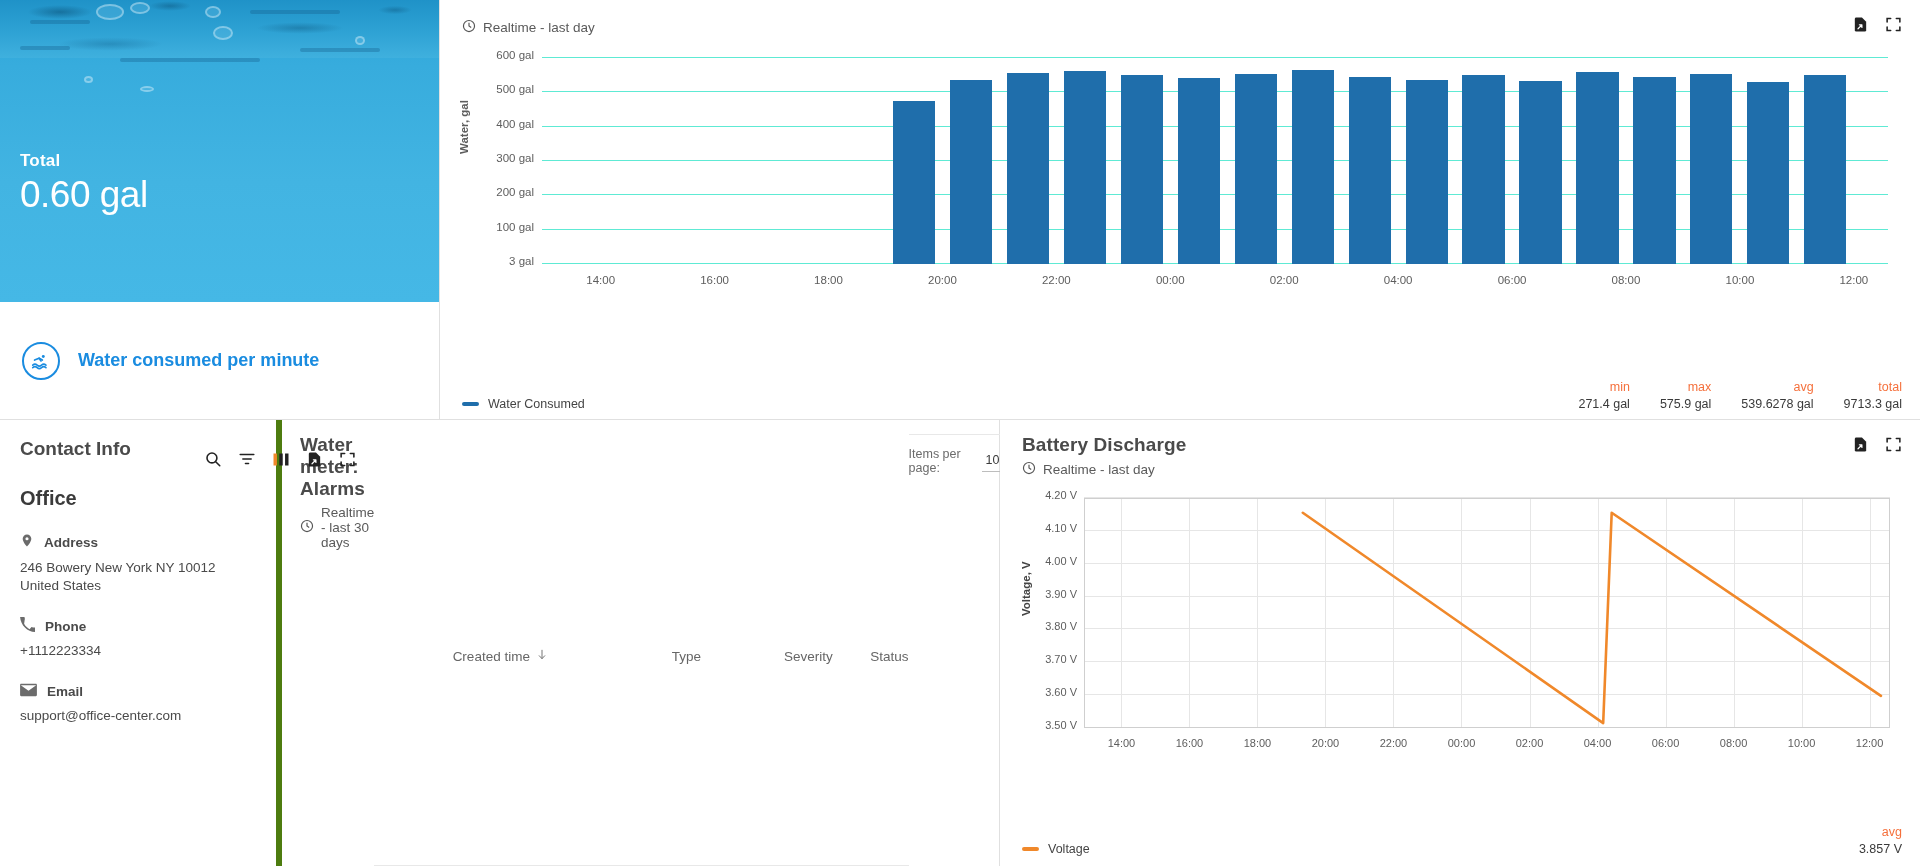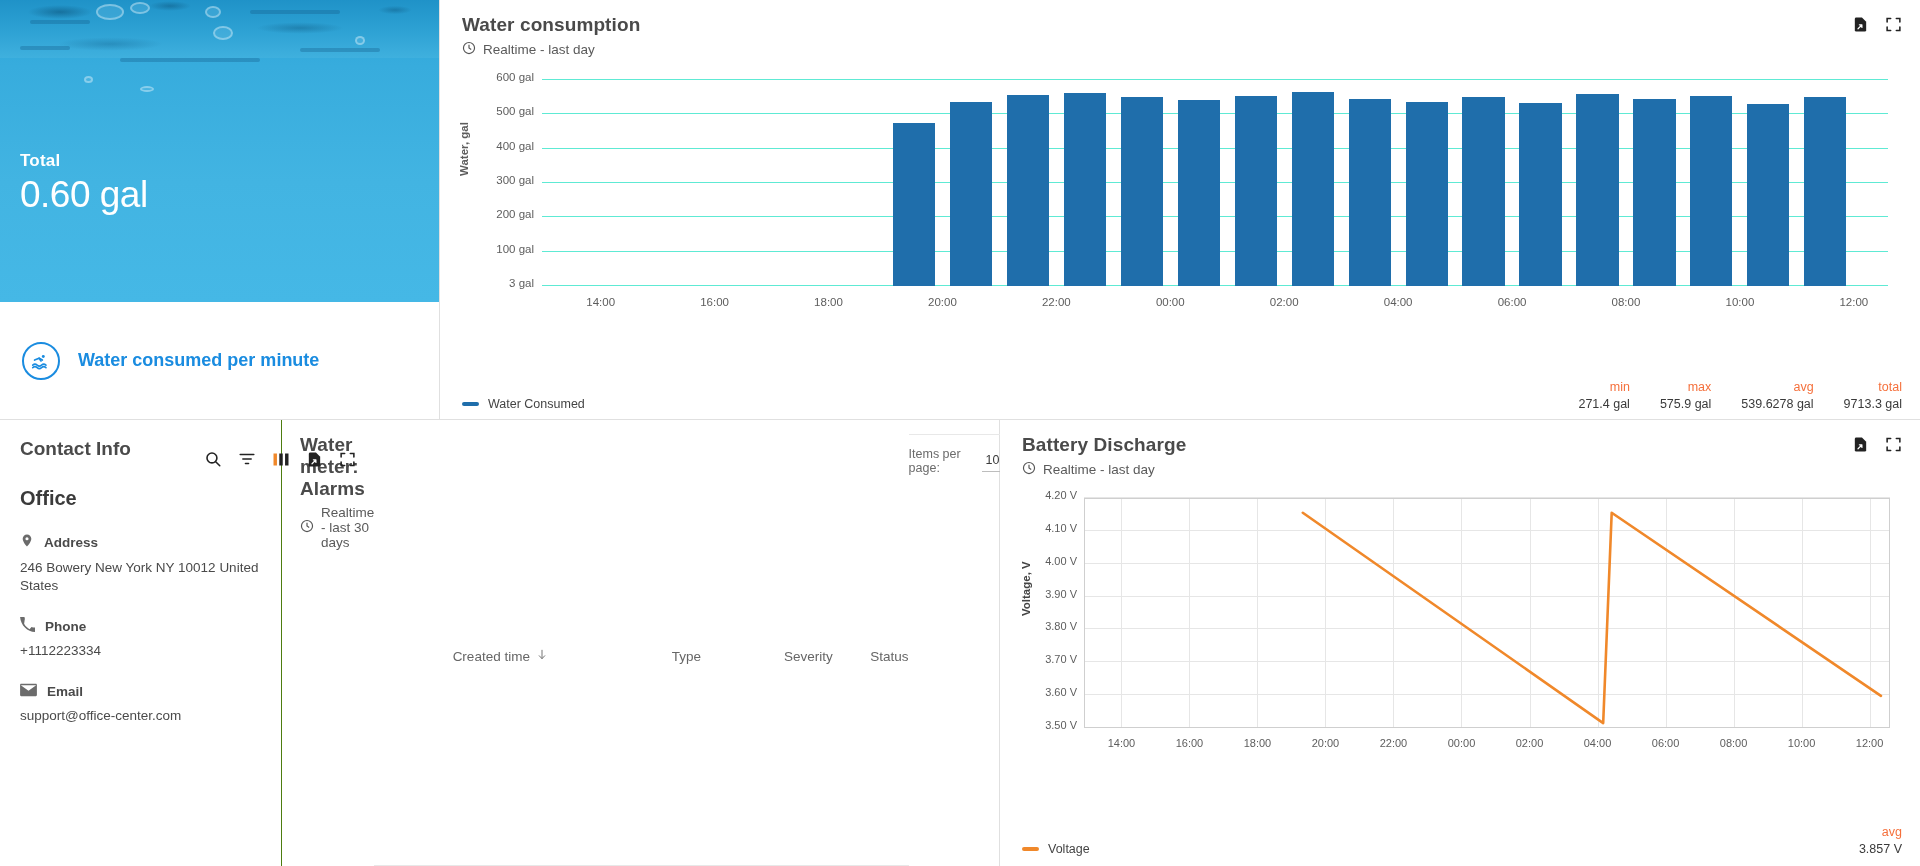--- a/index.html
+++ b/index.html
@@ -77,21 +77,21 @@
   .legend-row { position:absolute; left:22px; right:18px; bottom:8px; display:flex; align-items:flex-end; }
   .lg-left { display:flex; align-items:center; gap:9px; font-size:12.5px; color:#444; }
   .lg-dash { width:17px; height:3.5px; background:#1f6eab; border-radius:2px;}
   .stats { margin-left:auto; display:flex; gap:30px; }
   .stat { text-align:right; }
   .stat-k { color:#f5703c; font-size:12.5px; }
   .stat-v { color:#3a3a3a; font-size:12.5px; margin-top:3px; }
 
   
   .row-bot { display:flex; height:446px; width:1920px; }
-  .contact-card { width:282px; background:#fff; border-right:1px solid #4d7c0f; padding:18px 20px; }
+  .contact-card { width:282px; background:#fff; border-right:6px solid #4d7c0f; padding:18px 20px; }
   .ci-title { font-size:19px; color:#4a4a4a; font-weight:700; }
   .ci-office { font-size:20px; font-weight:700; color:#3a3a3a; margin-top:27px;}
   .ci-block { margin-top:22px; }
   .ci-head { display:flex; align-items:center; gap:10px; font-size:13.5px; font-weight:700; color:#4a4a4a;}
   .ci-val { font-size:13.5px; color:#4a4a4a; margin-top:7px; line-height:1.35;}
 
   .alarm-card { width:718px; background:#fff; border-right:1px solid #e0e0e0; position:relative; padding:14px 18px 0 18px; display:flex; flex-direction:row;}
   .alarm-head-row { position:relative; }
   .tbl-head { display:flex; margin-top:26px; padding-bottom:13px; border-bottom:1px solid #e8e8e8; }
   .th { font-size:13.5px; color:#666; display:flex; align-items:center; gap:6px;justify-content:center;}
@@ -152,21 +152,20 @@
             <path d="M10 9 L12 12"></path>
             <path d="M3 16.5 c1.6-1.4 3.2-1.4 4.8 0 c1.6 1.4 3.2 1.4 4.8 0 c1.6-1.4 3.2-1.4 4.8 0"></path>
             <path d="M3 19.3 c1.6-1.4 3.2-1.4 4.8 0 c1.6 1.4 3.2 1.4 4.8 0 c1.6-1.4 3.2-1.4 4.8 0"></path>
           </svg>
         </div>
         <div class="wf-text">Water consumed per minute</div>
       </div>
     </div>
 
     <div class="wc-card">
-      <div class="card-title">Water consumption</div>
       <div class="card-sub">
         <span>
           <svg width="14" height="14" viewBox="0 0 24 24" fill="none" stroke="#555" stroke-width="2">
             <circle cx="12" cy="12" r="9.5"></circle>
               <path d="M12 6.5 V12 L15.8 14.4"></path>
           </svg>
         </span>
         <span>Realtime - last day</span>
       </div>
       <div class="card-tools">

